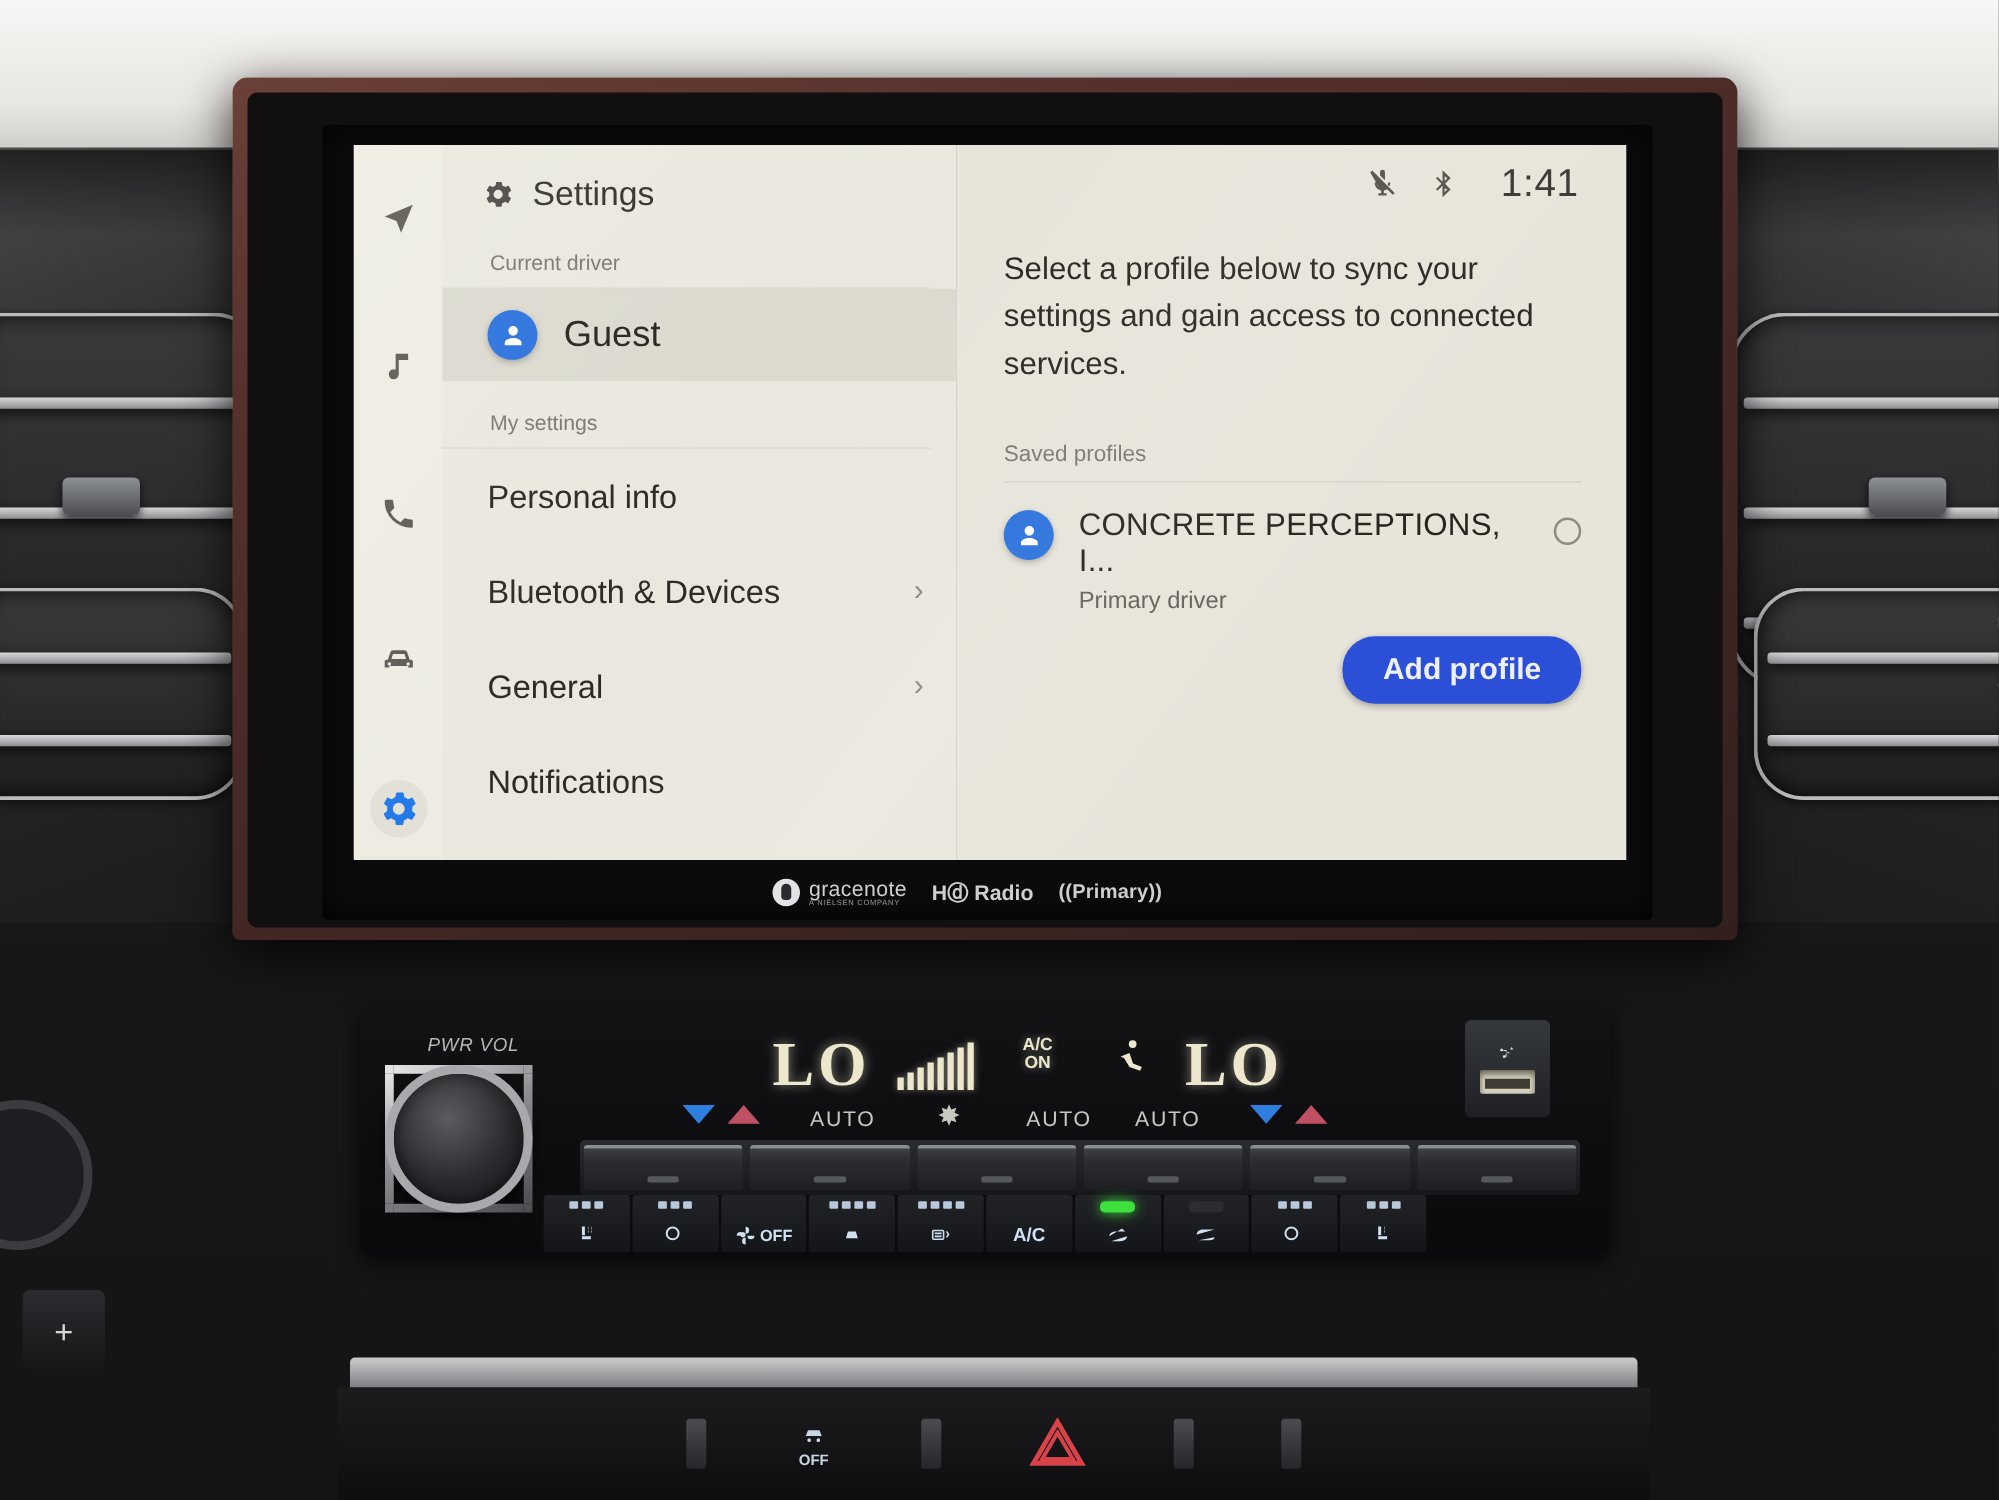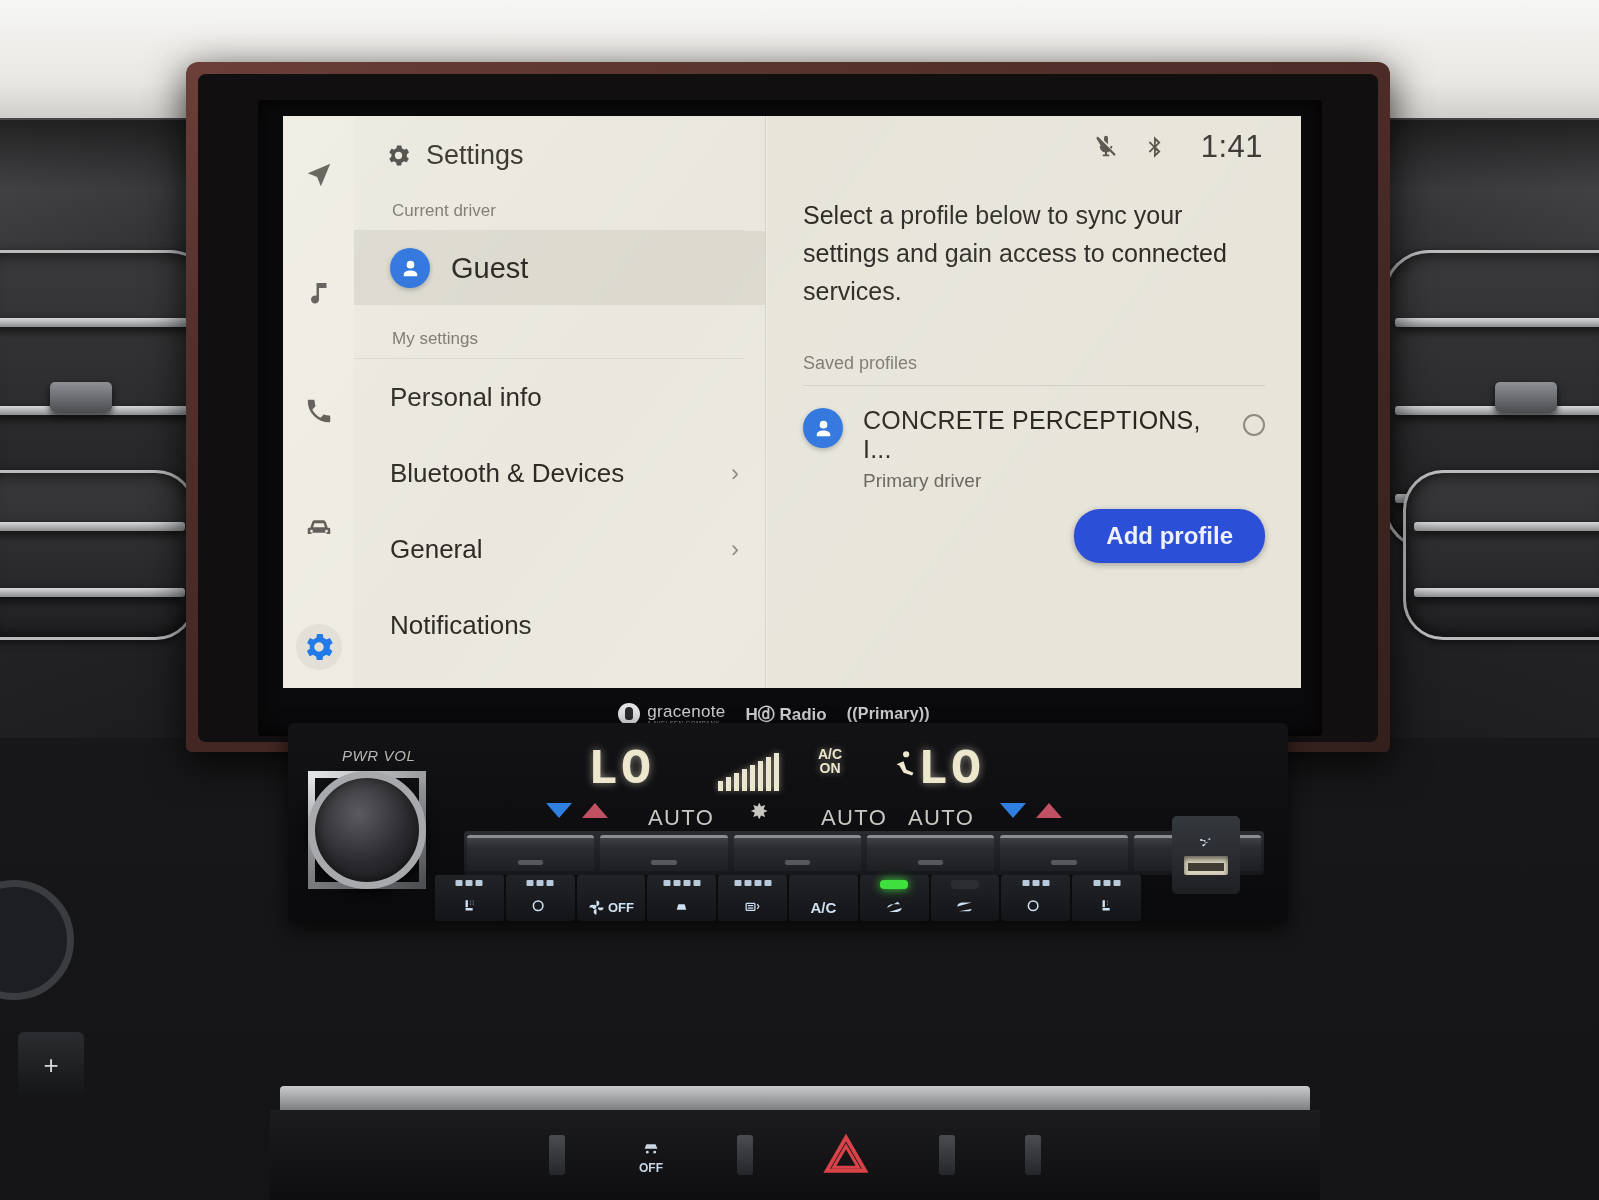--- a/index.html
+++ b/index.html
@@ -197,21 +197,21 @@
     background:#2b2b2f; border-radius:4px 4px 3px 3px;
   }
   .gn-txt{ line-height:1; }
   .gn-name{ font-size:17px; letter-spacing:.3px; }
   .gn-sub{ font-size:6px; letter-spacing:.6px; color:#9c9ca0; }
   .hd{ font-size:17px; font-weight:bold;}
   .sx{ font-size:16px; font-weight:bold; letter-spacing:.2px;}
 
   
   .climate{
-    position:absolute; left:288px; top:723px; width:1000px; height:200px;
+    position:absolute; left:288px; top:804px; width:1000px; height:200px;
     background:linear-gradient(180deg,#131316 0%, #0d0d10 60%, #0a0a0c 100%);
     border-radius:6px;
     box-shadow: 0 6px 20px rgba(0,0,0,.7);
   }
   .pwrvol-label{
     position:absolute; left:54px; top:24px;
     font-size:15px; font-style:italic; color:#b9b7b2; letter-spacing:.6px;
   }
   .knob{
     position:absolute; left:20px; top:48px; width:118px;height:118px;
@@ -222,38 +222,39 @@
     border-image: linear-gradient(150deg,#e2e4e6,#8d8f93 45%,#4d4f53) 1;
     box-shadow:0 4px 12px rgba(0,0,0,.85), inset 0 2px 6px rgba(255,255,255,.12);
   }
   .knob-ring{
     position:absolute; left:20px; top:48px; width:118px;height:118px;border-radius:50%;
     border:7px solid #a7a9ad;
     box-shadow:inset 0 0 10px rgba(0,0,0,.8);
   }
   .seg{
     position:absolute; color:#ece7cd;
-    font-family:Liberation Mono, monospace; font-weight:bold;
+    font-family:Liberation Serif, serif; font-weight:bold;
     text-shadow:0 0 9px rgba(236,231,205,.55);
+    margin-left:30px;
   }
   .seg.temp-l{ left:300px; top:18px; font-size:50px; letter-spacing:3px;}
   .seg.temp-r{ left:630px; top:18px; font-size:50px; letter-spacing:3px;}
   .fanbars{ position:absolute; left:430px; top:22px; display:flex; align-items:flex-end; gap:3px; height:46px;}
   .fanbars i{ display:block; width:5px; background:#ece7cd; box-shadow:0 0 6px rgba(236,231,205,.5);}
   .acon{
     position:absolute; left:530px; top:24px; text-align:center;
     color:#ece7cd; font-size:14px; font-weight:bold; line-height:14px;
     text-shadow:0 0 7px rgba(236,231,205,.5);
   }
   .seat-glyph{
     position:absolute; left:600px; top:26px; width:34px;height:36px;
   }
   .seat-glyph svg{width:34px;height:36px;fill:#ece7cd;}
   .clim-lbl{
-    position:absolute; top:82px; font-size:22px; color:#c9c7c2; letter-spacing:1.4px;
+    position:absolute; top:82px; font-size:17px; color:#c9c7c2; letter-spacing:1.4px;
   }
   .arrow-pair{ position:absolute; top:80px; display:flex; gap:10px;}
   .tri{ width:0;height:0;border-left:13px solid transparent;border-right:13px solid transparent;}
   .tri.dn{ border-top:15px solid #2f7fe0; }
   .tri.up{ border-bottom:15px solid #c05163; }
   .slider-strip{
     position:absolute; left:176px; top:108px; width:800px; height:44px;
     background:linear-gradient(180deg,#2a2c30,#16171a);
     border-radius:4px;
     display:flex;

